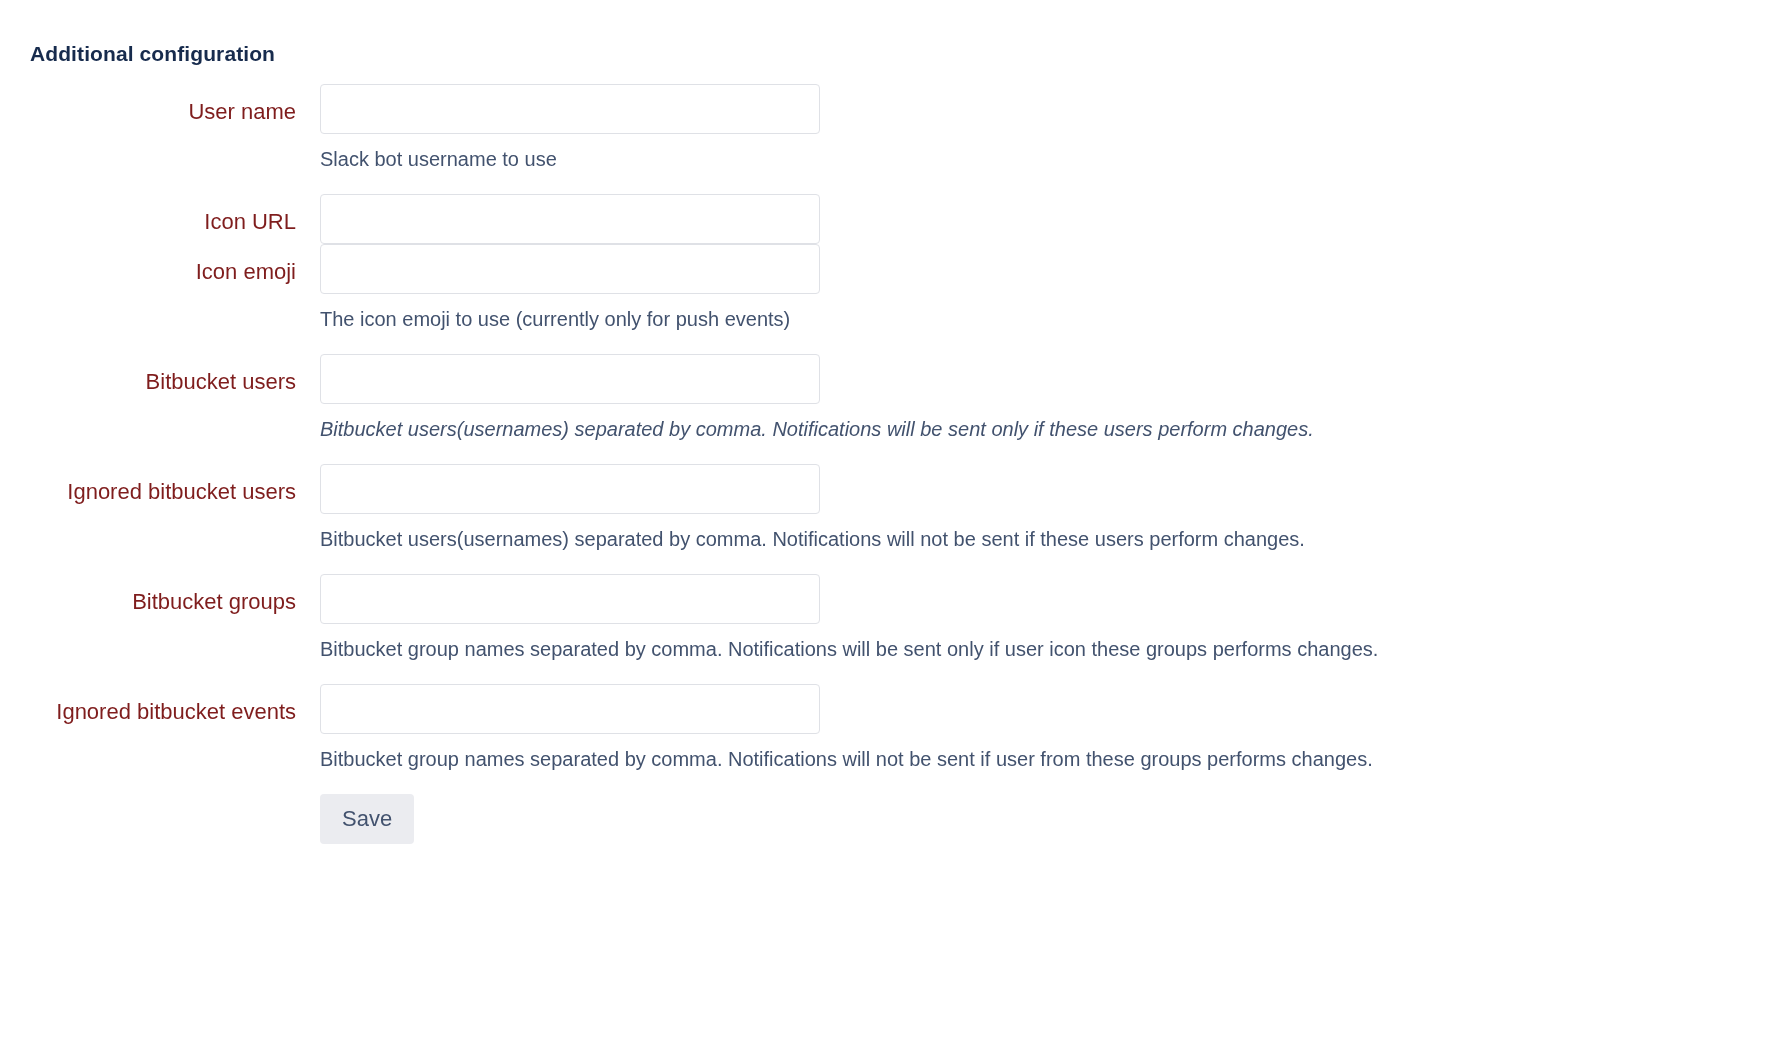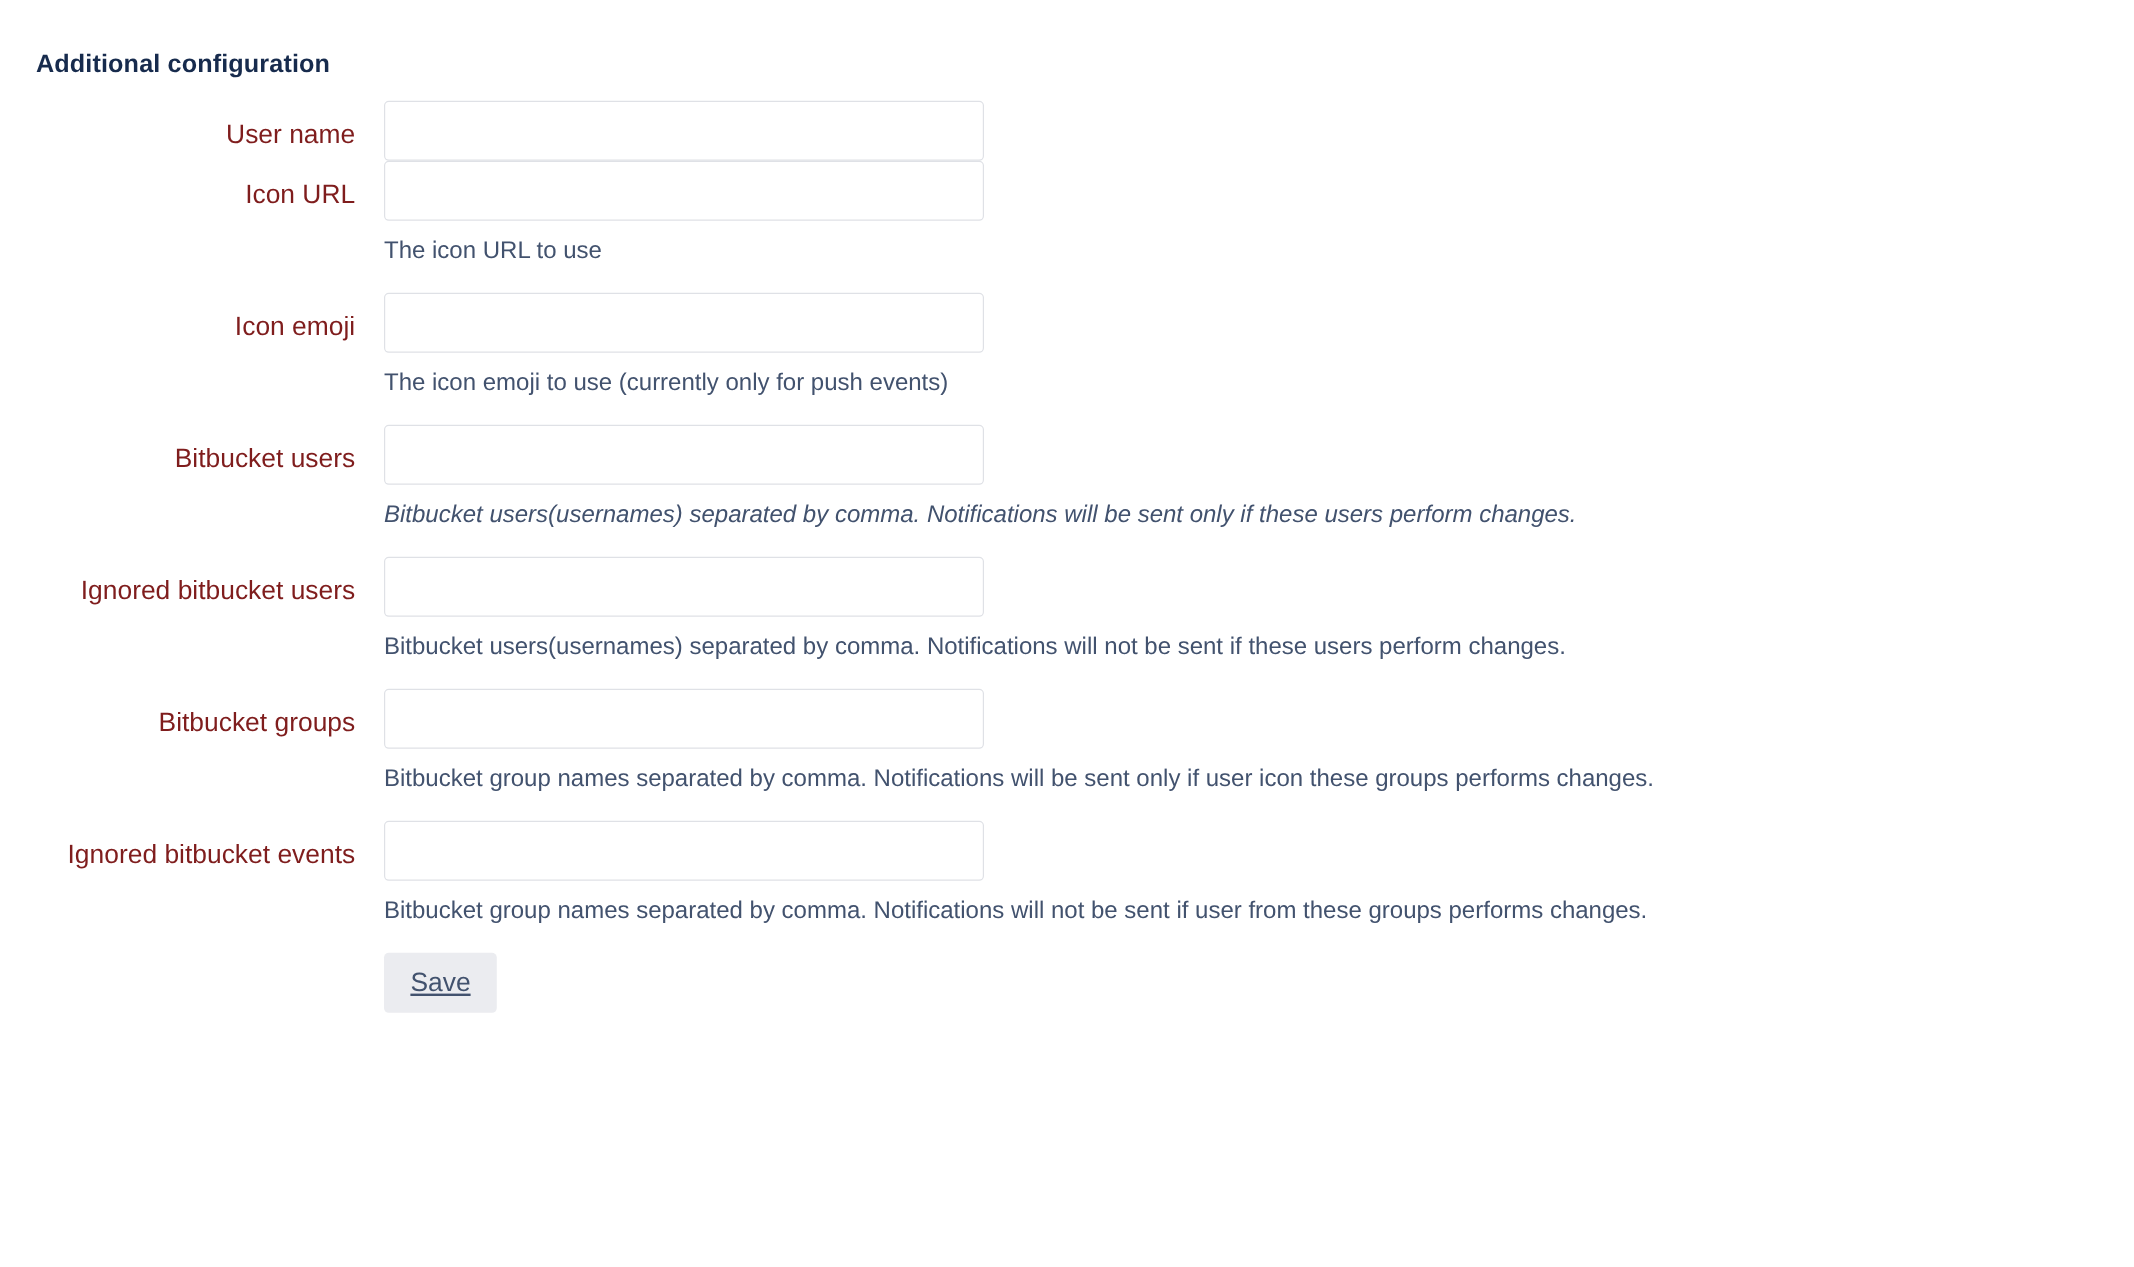--- a/index.html
+++ b/index.html
@@ -77,46 +77,45 @@
   .save-button {
     background: #EBECF0;
     border: none;
     border-radius: 4px;
     color: #42526E;
     font-size: 22px;
     font-family: "Liberation Sans", sans-serif;
     padding: 11px 22px;
     cursor: pointer;
     line-height: 28px;
-    text-decoration: underline;
   }
 </style>
 </head>
 <body>
 
 <div class="page">
 
   <h2 class="section-title">Additional configuration</h2>
 
   <div class="form">
 
     <div class="field-row">
       <div class="field-label">User name</div>
       <div class="field-control">
         <input class="text-input" type="text" value="" placeholder="" style="">
       </div>
     </div>
+    <div class="field-desc" style="margin-left:290px;">Slack bot username to use</div>
 
     <div class="field-row">
       <div class="field-label">Icon URL</div>
       <div class="field-control">
         <input class="text-input" type="text" value="" placeholder="" style="">
       </div>
     </div>
-    <div class="field-desc" style="margin-left:290px;">The icon URL to use</div>
 
     <div class="field-row">
       <div class="field-label">Icon emoji</div>
       <div class="field-control">
         <input class="text-input" type="text" value="" placeholder="" style="">
       </div>
     </div>
     <div class="field-desc" style="margin-left:290px;">The icon emoji to use (currently only for push events)</div>
 
     <div class="field-row">

